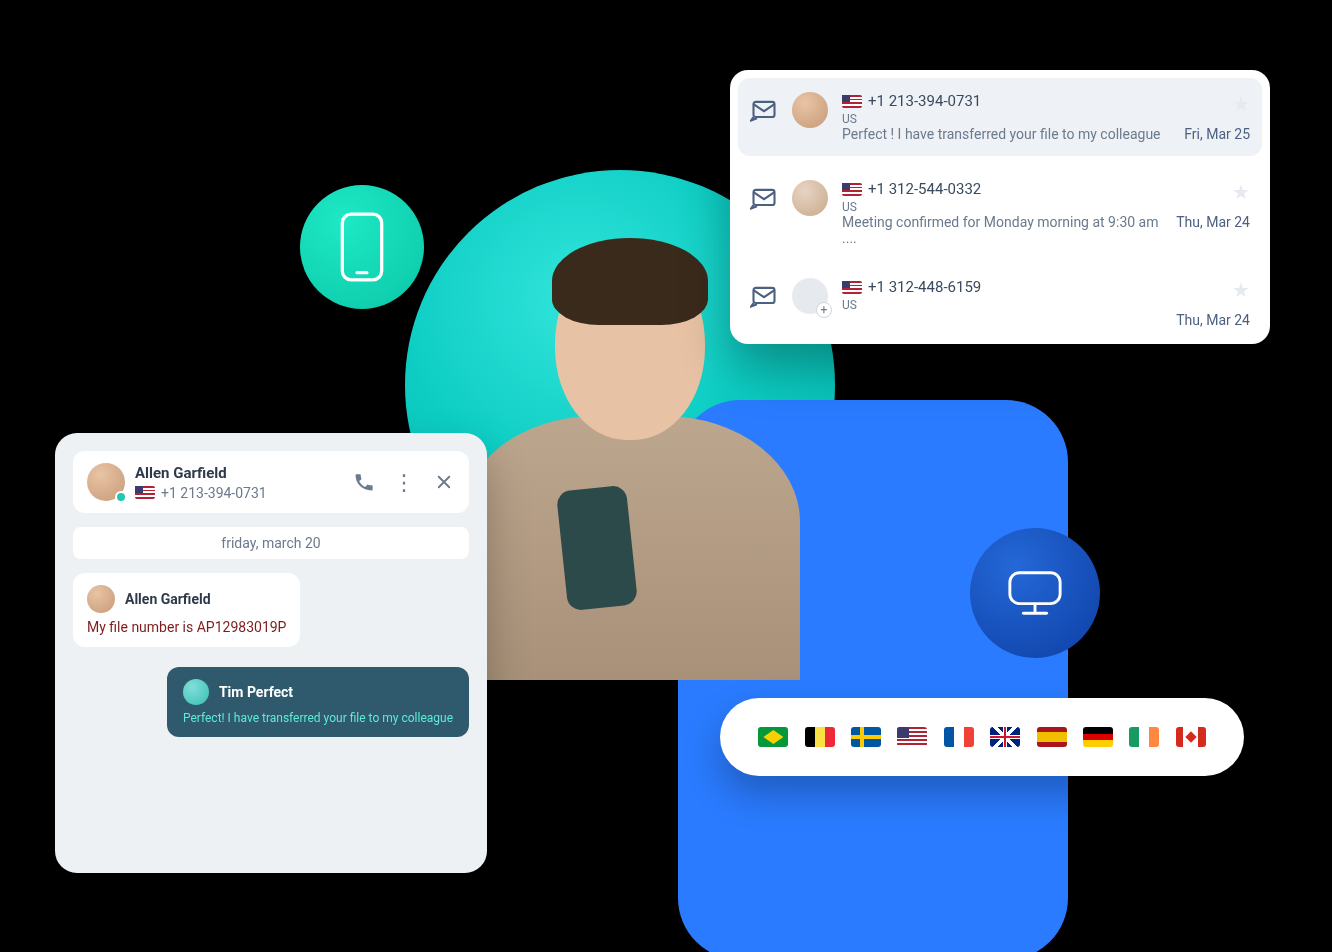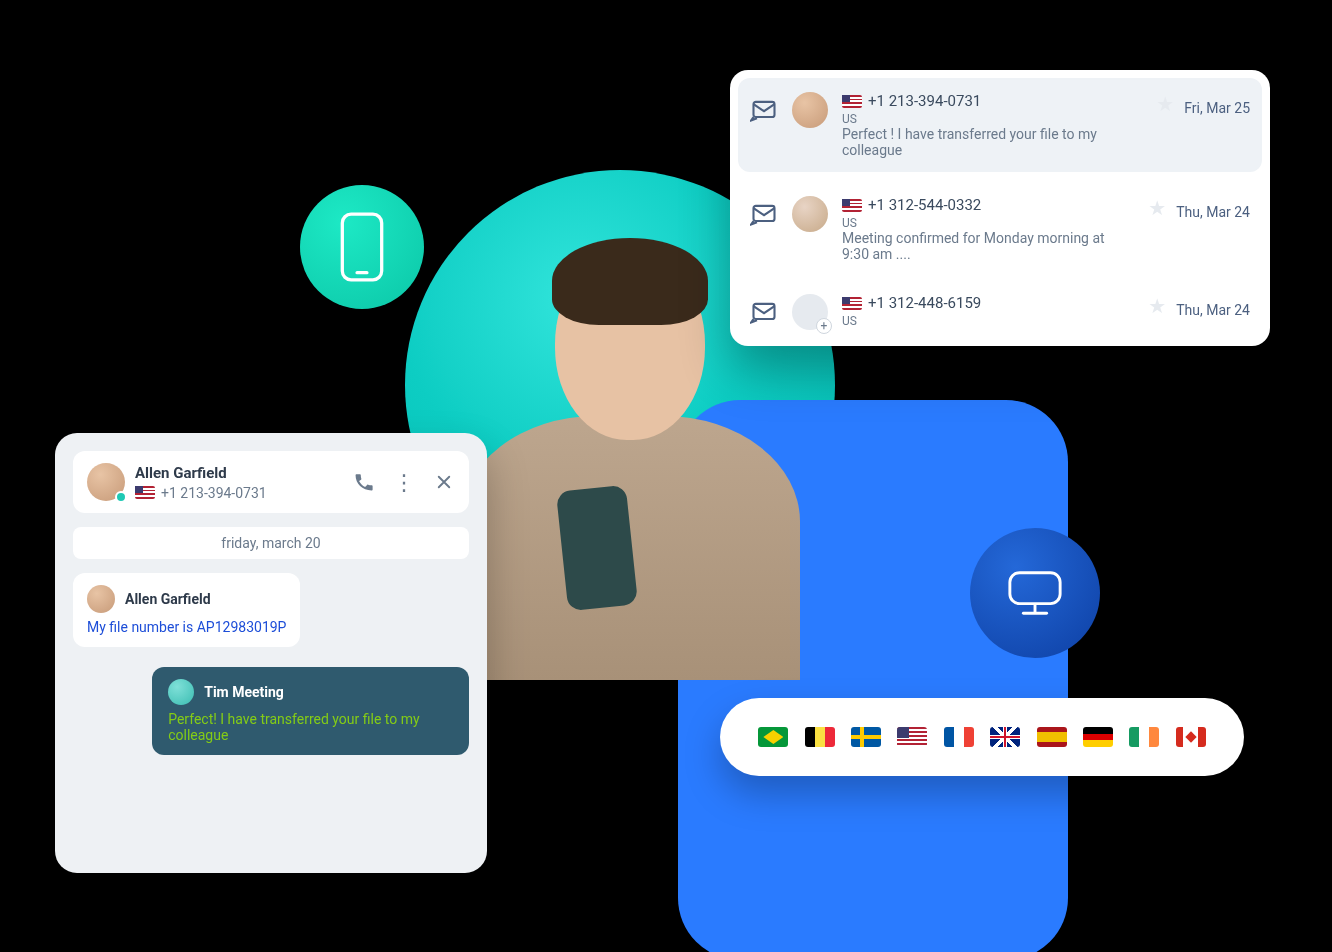--- a/index.html
+++ b/index.html
@@ -110,34 +110,34 @@
     background:#fff; border-radius:8px; text-align:center;
     padding:8px; color:#6b7a8c; font-size:14px;
   }
   .bubble-in {
     background:#fff; border-radius:12px; padding:12px 14px;
     max-width:70%;
     align-self:flex-start;
   }
   .bubble-in .hdr { display:flex; align-items:center; gap:10px; margin-bottom:6px; }
   .bubble-in .name { font-weight:700; color:#2e3a4a; font-size:14px; }
-  .bubble-in .body { color:#1d4ed8; font-size:14px; }
+  .bubble-in .body { color:#7f1d1d; font-size:14px; }
   .bubble-out {
     background:#2f5a6e; color:#fff; border-radius:12px; padding:12px 16px;
     max-width:80%;
     align-self:flex-end;
     margin-top:6px;
   }
   .bubble-out .hdr { display:flex; align-items:center; gap:10px; margin-bottom:6px; }
   .bubble-out .name { font-weight:700; font-size:14px; }
   .bubble-out .avatar-out {
     width:26px; height:26px; border-radius:50%;
     background: radial-gradient(circle at 35% 30%, #7fe0d8, #3bbdb2);
   }
-  .bubble-out .body { color:#84cc16; font-size:14px; }
+  .bubble-out .body { color:#5eead4; font-size:12px; }
   .composer {
     background:#fff; border-radius:10px; margin-top:auto;
     display:flex; align-items:center; padding:8px 10px; gap:10px;
   }
   .composer input {
     flex:1; border:none; outline:none; font-size:15px; color:#50627a;
     padding:8px 4px;
   }
   .composer input::placeholder { color:#9aa8b6; }
   .composer .emoji-ic { color:#9aa8b6; display:flex; }
@@ -164,21 +164,21 @@
     padding:16px 20px;
   }
   .inbox-item.selected { background:#eef2f6; border-radius:12px; margin:8px; padding:14px 12px; }
   .inbox-item .mail-ic { width:28px; height:28px; color:#4c6080; flex-shrink:0; margin-top:4px; }
   .inbox-item .avatar-col { flex-shrink:0; }
   .inbox-item .body-col { flex:1; min-width:0; }
   .inbox-item .row1 { display:flex; align-items:center; gap:6px; color:#3a4a5e; font-size:14px; }
   .inbox-item .number { font-size:15px; color:#3a4a5e; }
   .inbox-item .cc { font-size:12px; color:#6b7a8c; margin-top:2px; }
   .inbox-item .preview { font-size:14px; color:#6b7a8c; margin-top:0; }
-  .inbox-item .meta-col { display:flex; flex-direction:row; align-items:flex-end; gap:10px; }
+  .inbox-item .meta-col { display:flex; flex-direction:column; align-items:flex-end; gap:10px; }
   .inbox-item .star { color:#e6eaef; font-size:20px; }
   .inbox-item .date { font-size:14px; color:#4c6080; white-space:nowrap; }
   .placeholder-avatar {
     width:36px; height:36px; border-radius:50%;
     background:#e6eaef; position:relative;
   }
   .placeholder-plus {
     position:absolute; right:-4px; bottom:-4px;
     width:16px; height:16px; background:#fff; border:1px solid #cfd6de; border-radius:50%;
     font-size:12px; line-height:14px; text-align:center; color:#6b7a8c;
@@ -287,21 +287,21 @@
     <div class="hdr">
       <div class="avatar small"></div>
       <div class="name">Allen Garfield</div>
     </div>
     <div class="body">My file number is AP12983019P</div>
   </div>
 
   <div class="bubble-out">
     <div class="hdr">
       <div class="avatar-out"></div>
-      <div class="name">Tim Meeting</div>
+      <div class="name">Tim Perfect</div>
     </div>
     <div class="body">Perfect! I have transferred your file to my colleague</div>
   </div>
 
 </div>
 
 <div class="inbox-panel">
 
   <div class="inbox-item selected">
     <div class="mail-ic">

